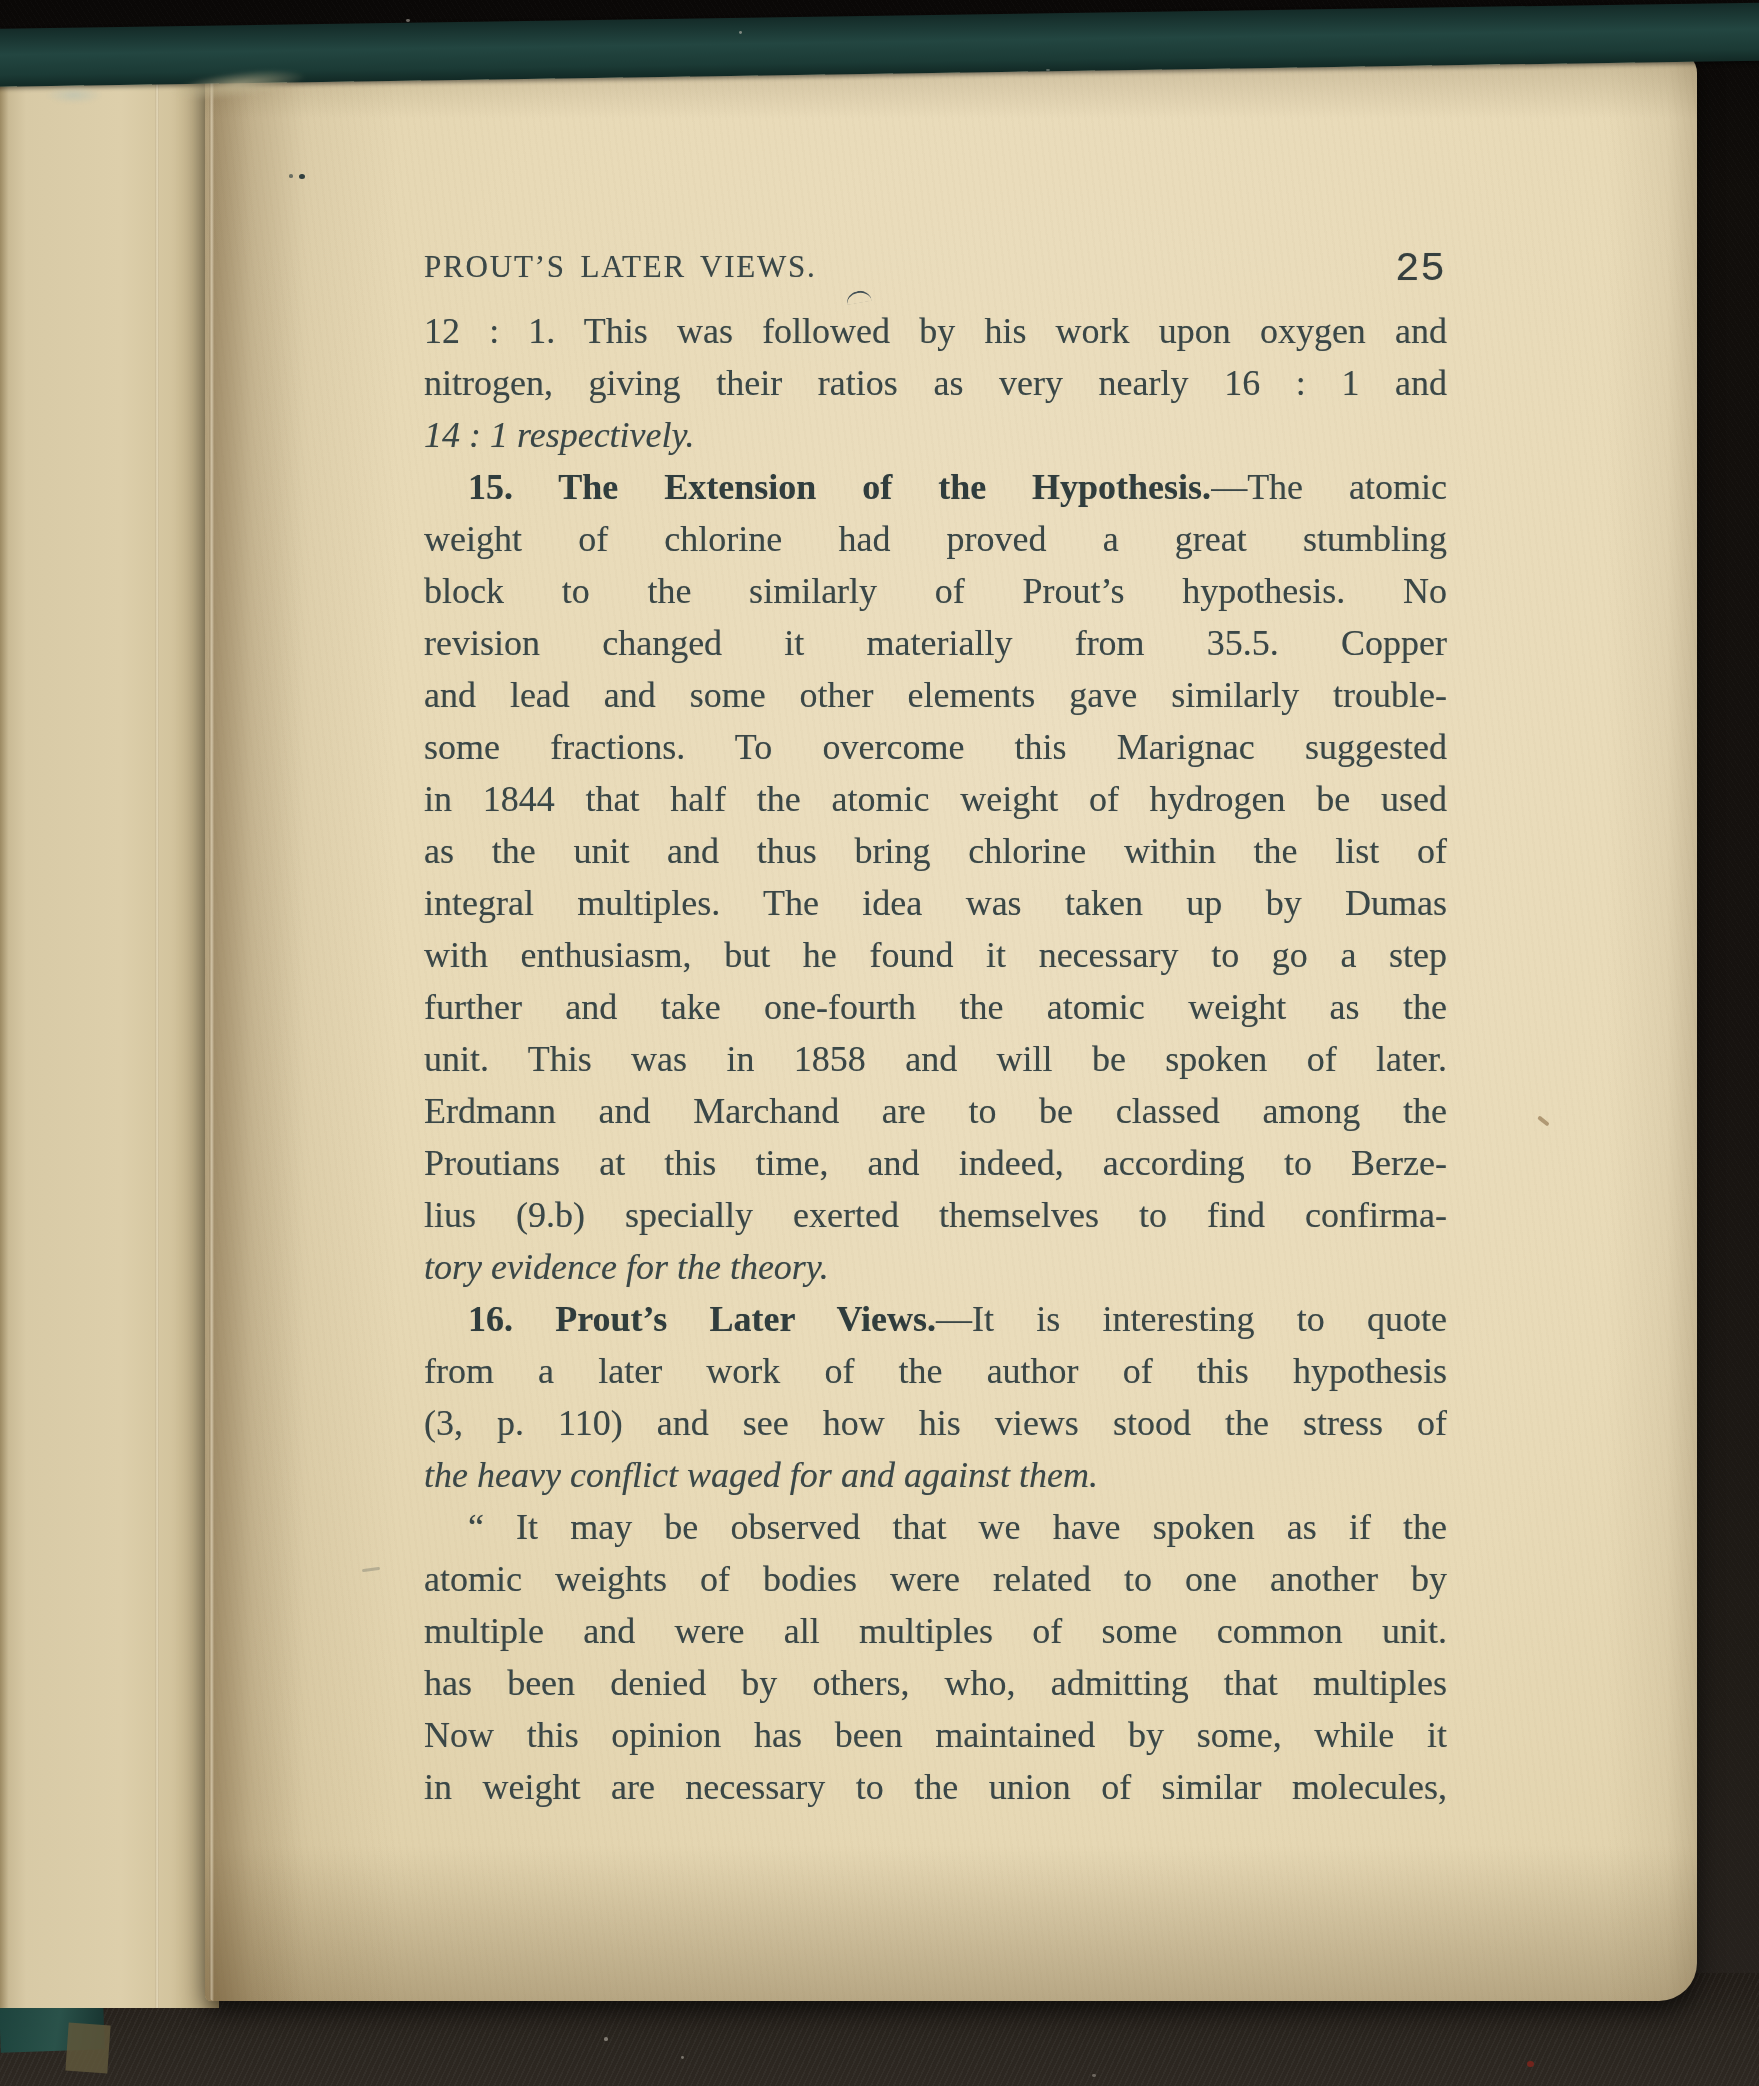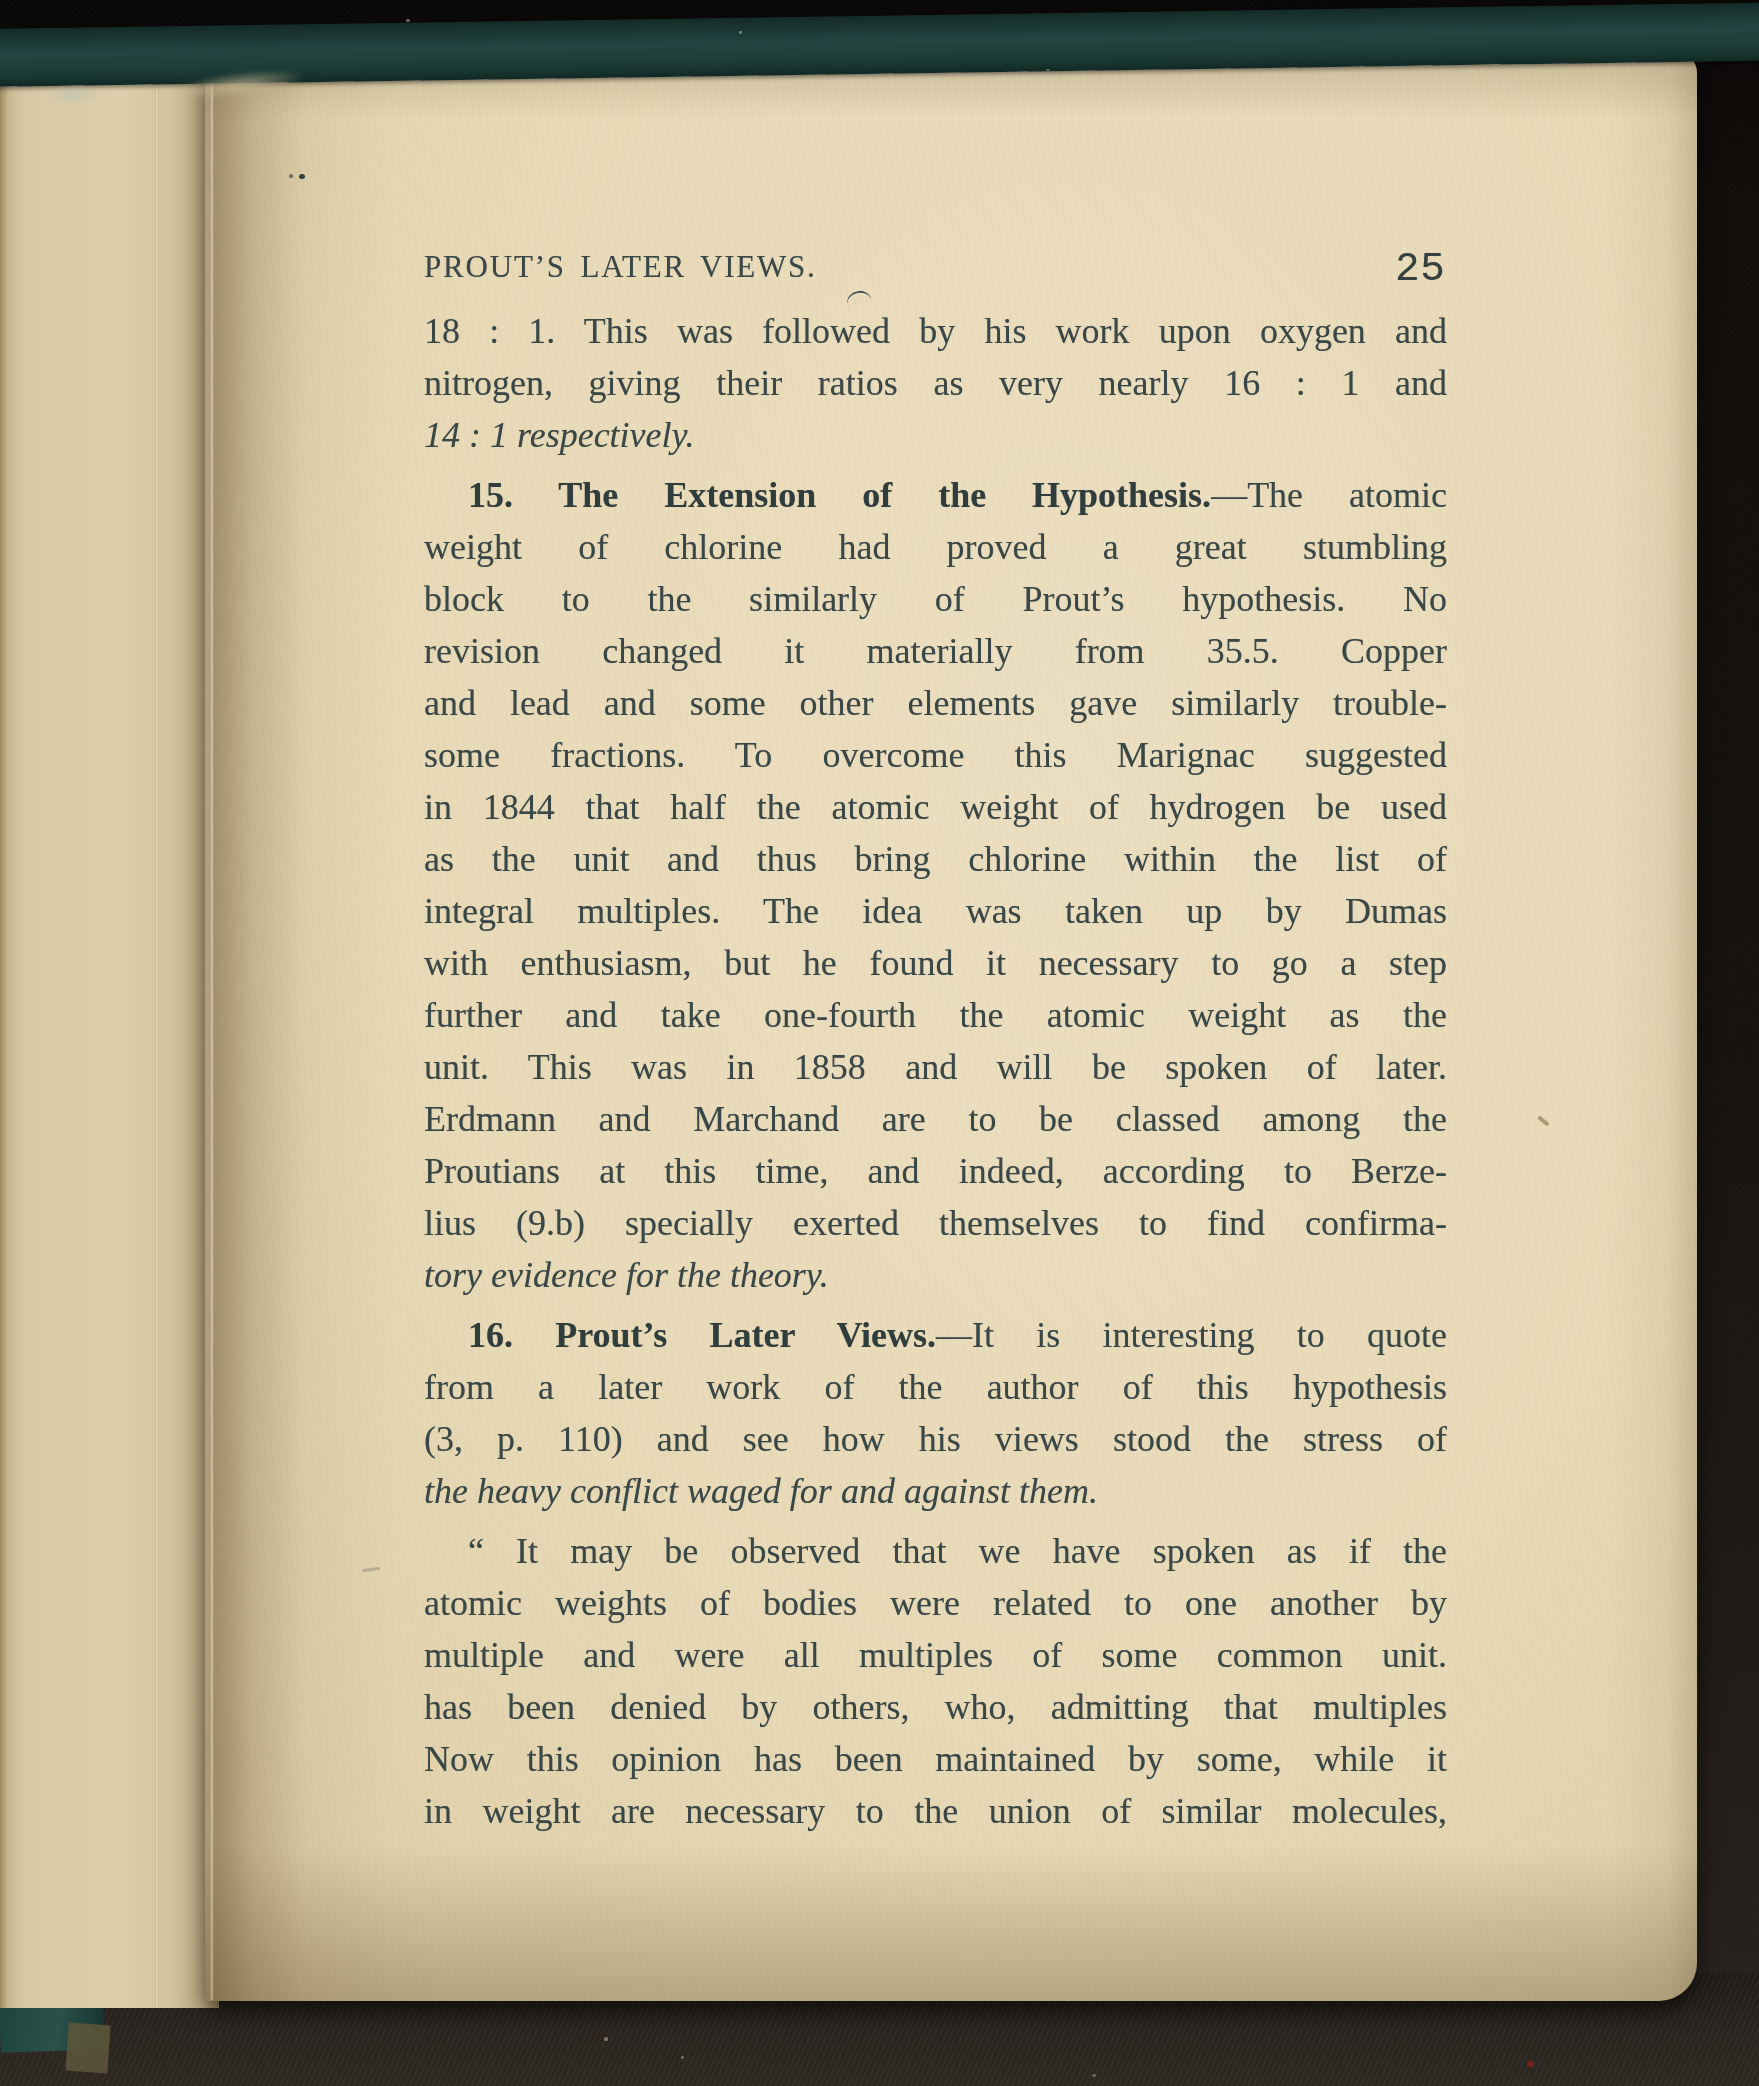--- a/index.html
+++ b/index.html
@@ -95,21 +95,21 @@
     position:absolute;right:1.5px;top:2.2px;
     font-size:41px;letter-spacing:0.7px;line-height:44px;
     color:#36403f;
     font-family:Liberation Mono, monospace;
   }
   .text-block{
     position:absolute;left:424px;top:305px;width:1023px;z-index:8;
     font-size:36px;color:#3a4747;
     text-shadow:0 0 0.7px rgba(58,71,71,.4);
   }
-  .para + .para{margin-top:8px;}
+  .para + .para{margin-top:0;}
   .line{
     line-height:52px;height:52px;
     text-align:justify;text-align-last:justify;
     hyphens:none;
   }
   .line.last{text-align-last:left;font-style:italic;}
   .line.indent{padding-left:44px;}
   .lead{font-weight:700;color:#303d3d;}
   
   .ink-dots{position:absolute;left:289px;top:172px;width:19px;height:8.8px;z-index:9;}
@@ -166,21 +166,21 @@
 <div class="cover-scuff-b"></div>
 
 <div class="running-head">
   <span>PROUT’S LATER VIEWS.</span>
   <span class="page-num">25</span>
 </div>
 
 <div class="text-block">
 
   <div class="para">
-    <div class="line">18 : 1.  This was followed by his work upon oxygen and</div>
+    <div class="line">12 : 1.  This was followed by his work upon oxygen and</div>
     <div class="line">nitrogen, giving their ratios as very nearly 16 : 1 and</div>
     <div class="line last">14 : 1 respectively.</div>
   </div>
 
   <div class="para">
     <div class="line indent"><span class="lead">15. The Extension of the Hypothesis.</span><span>—The atomic</span></div>
     <div class="line">weight of chlorine had proved a great stumbling</div>
     <div class="line">block to the similarly of Prout’s hypothesis.  No</div>
     <div class="line">revision changed it materially from 35.5.  Copper</div>
     <div class="line">and lead and some other elements gave similarly trouble-</div>

